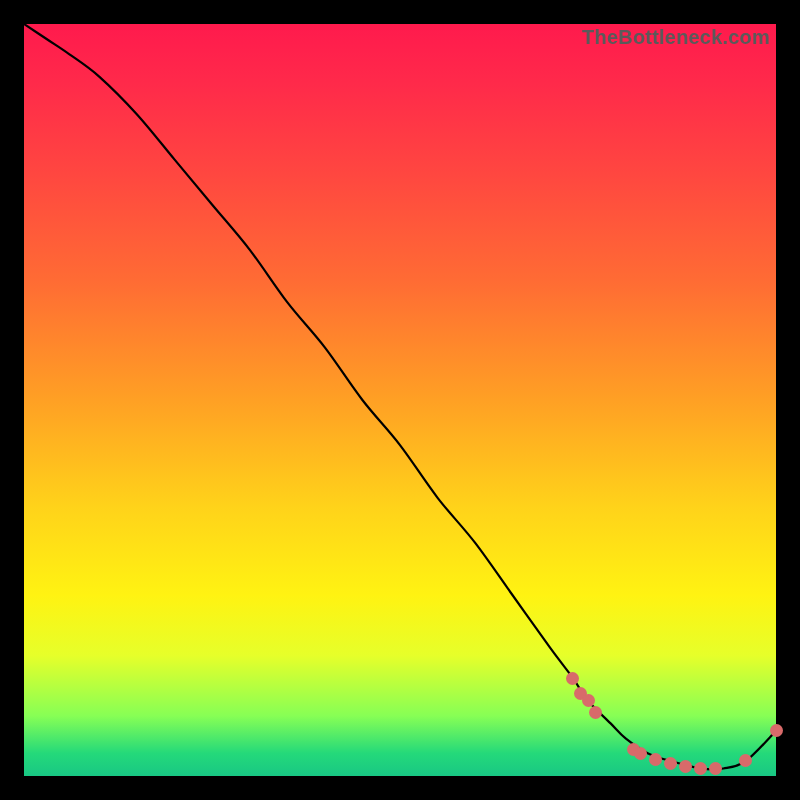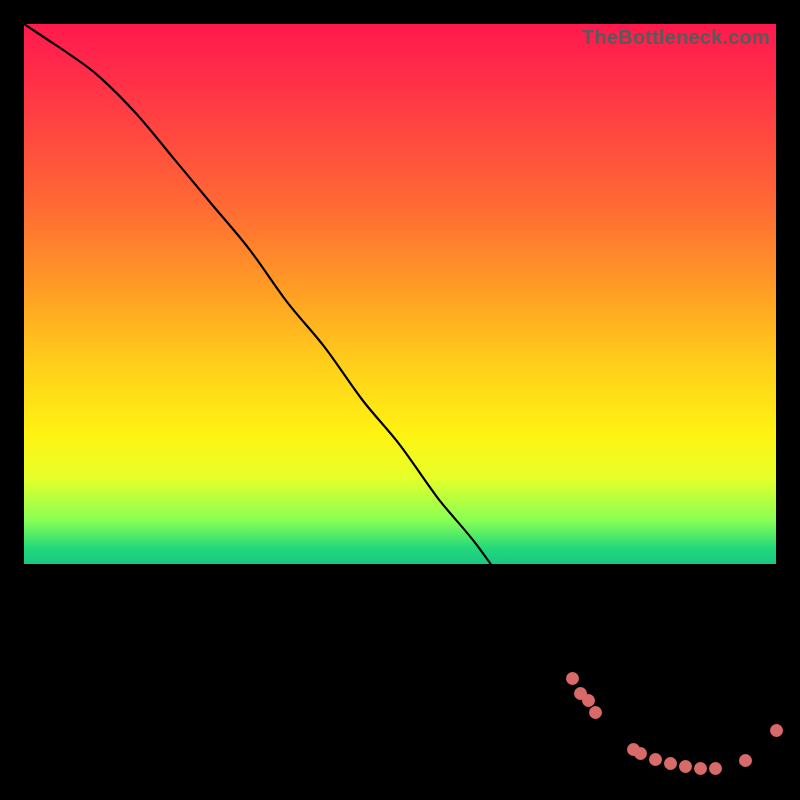--- a/index.html
+++ b/index.html
@@ -8,21 +8,21 @@
     width: 800px;
     height: 800px;
     background: #000;
     overflow: hidden;
   }
   .frame {
     position: absolute;
     left: 24px;
     top: 24px;
     width: 752px;
-    height: 540px;
+    height: 752px;
     background: #000;
   }
   .gradient {
     position: absolute;
     left: 0;
     top: 0;
     width: 100%;
     height: 100%;
     
     background: linear-gradient(to bottom,

